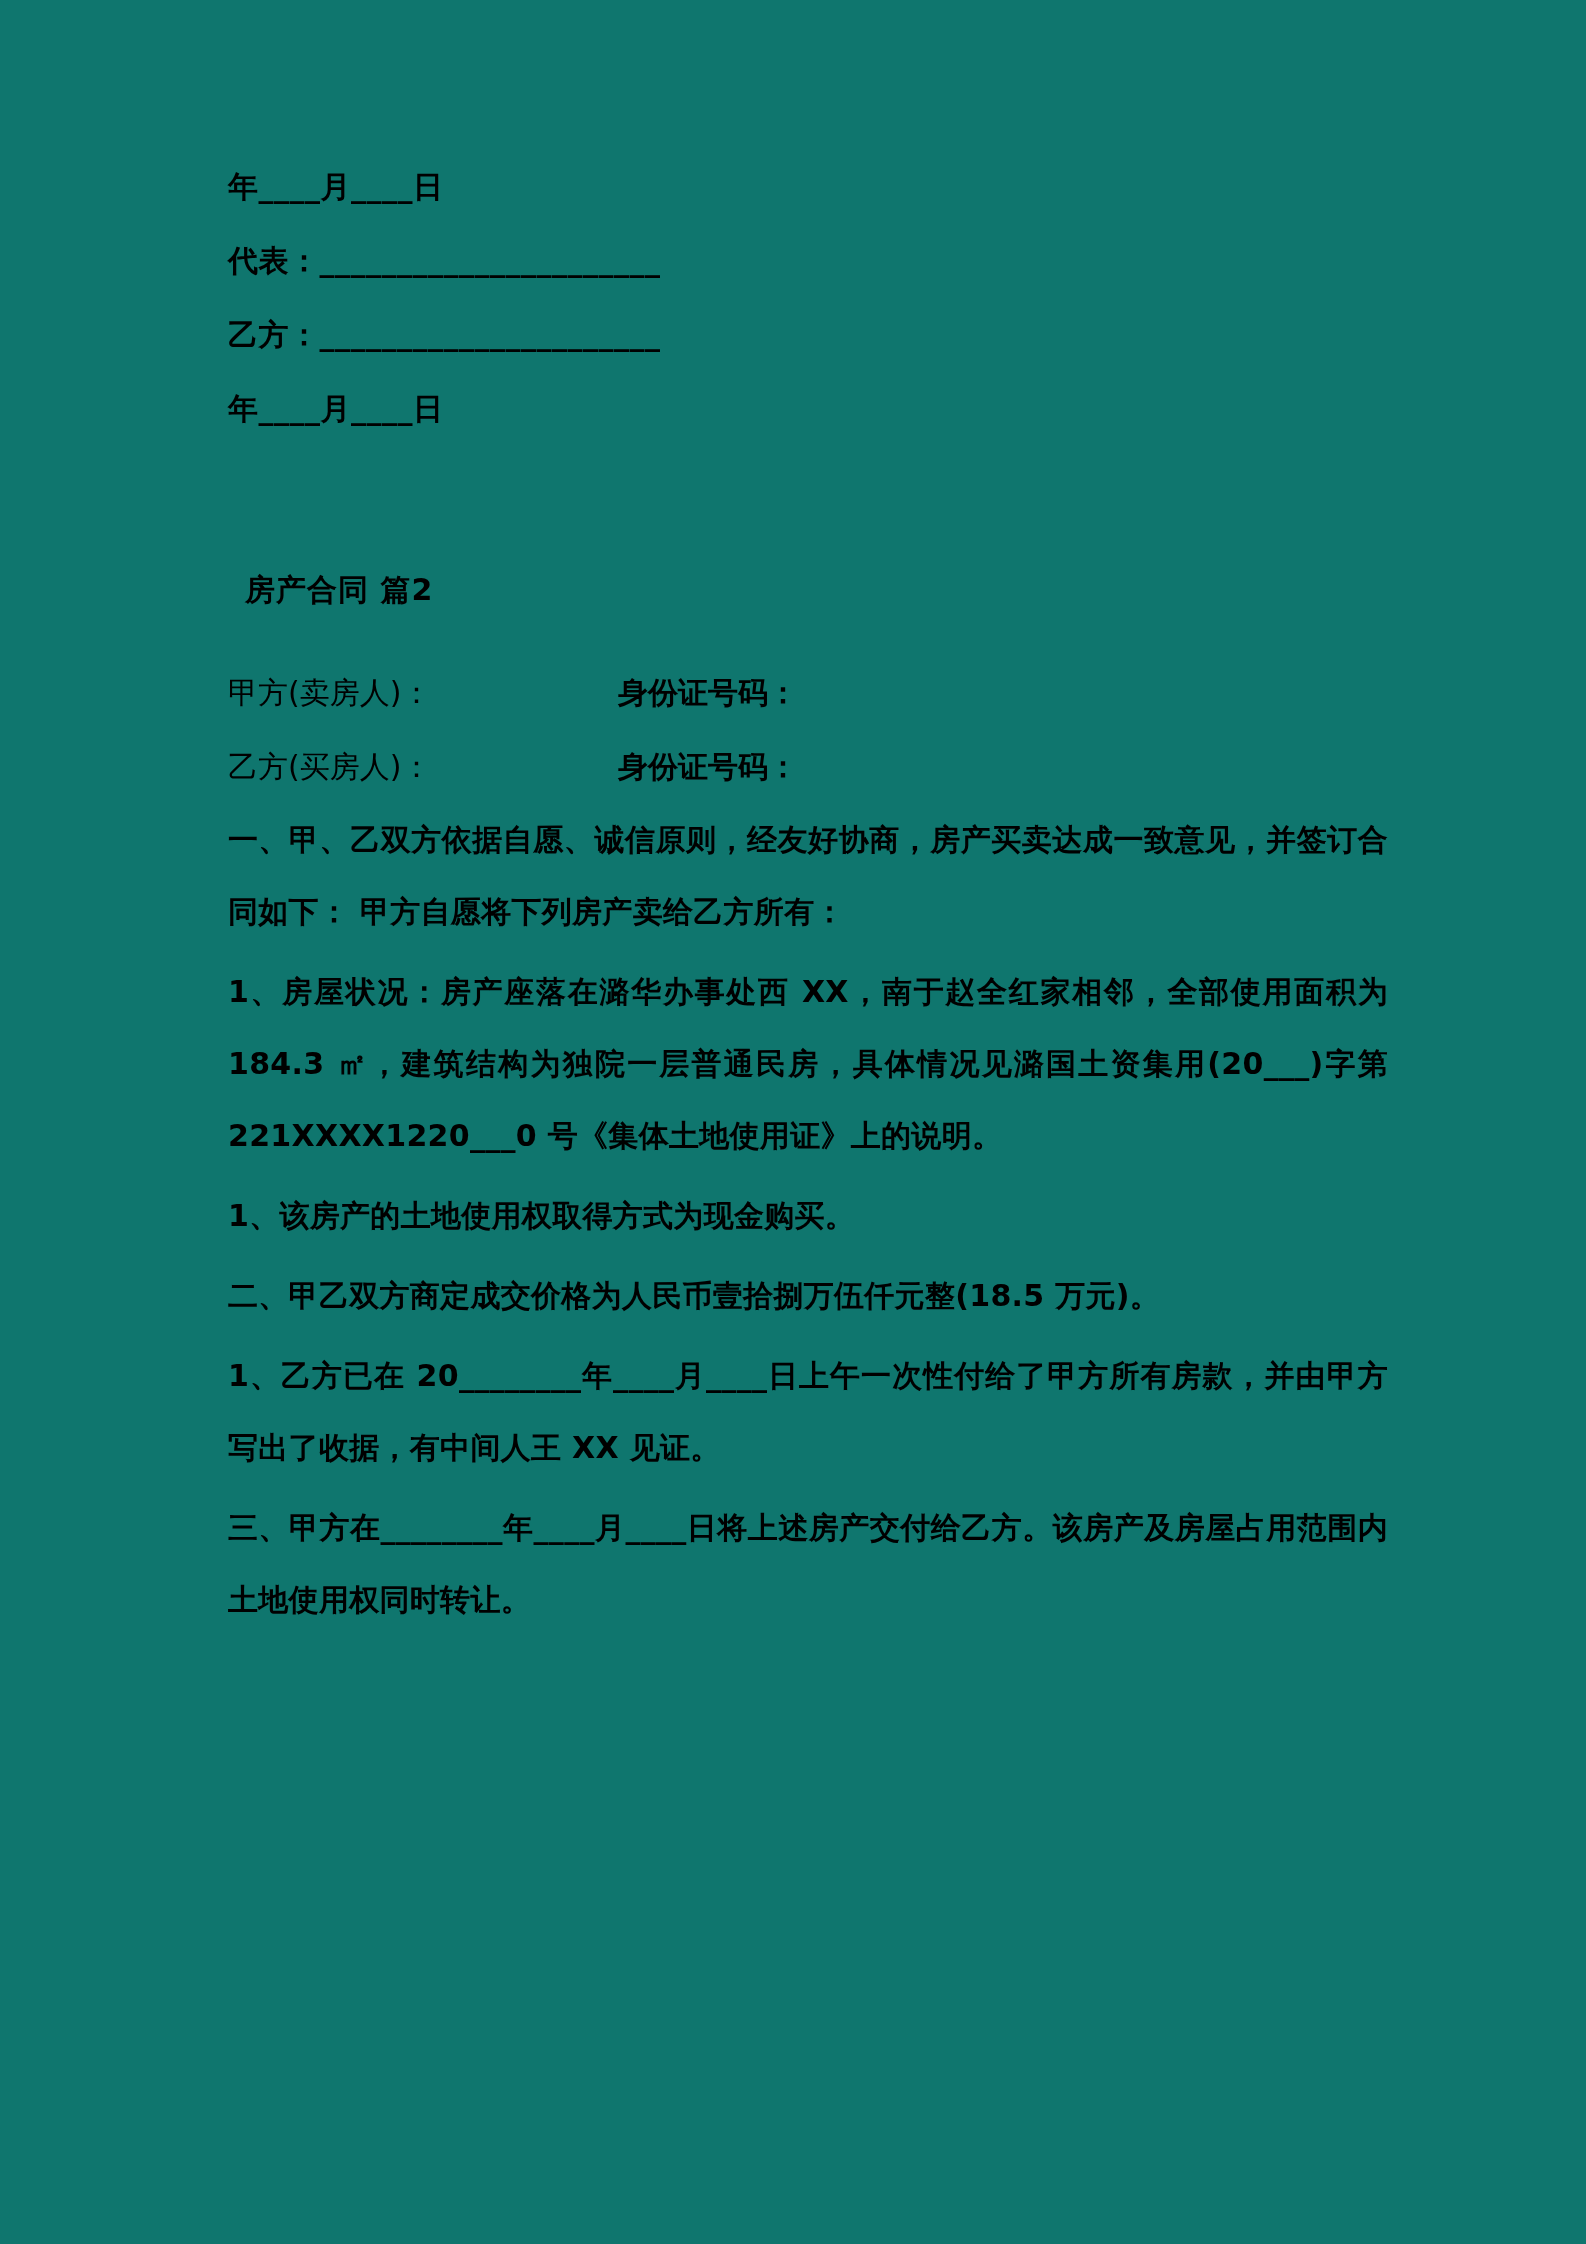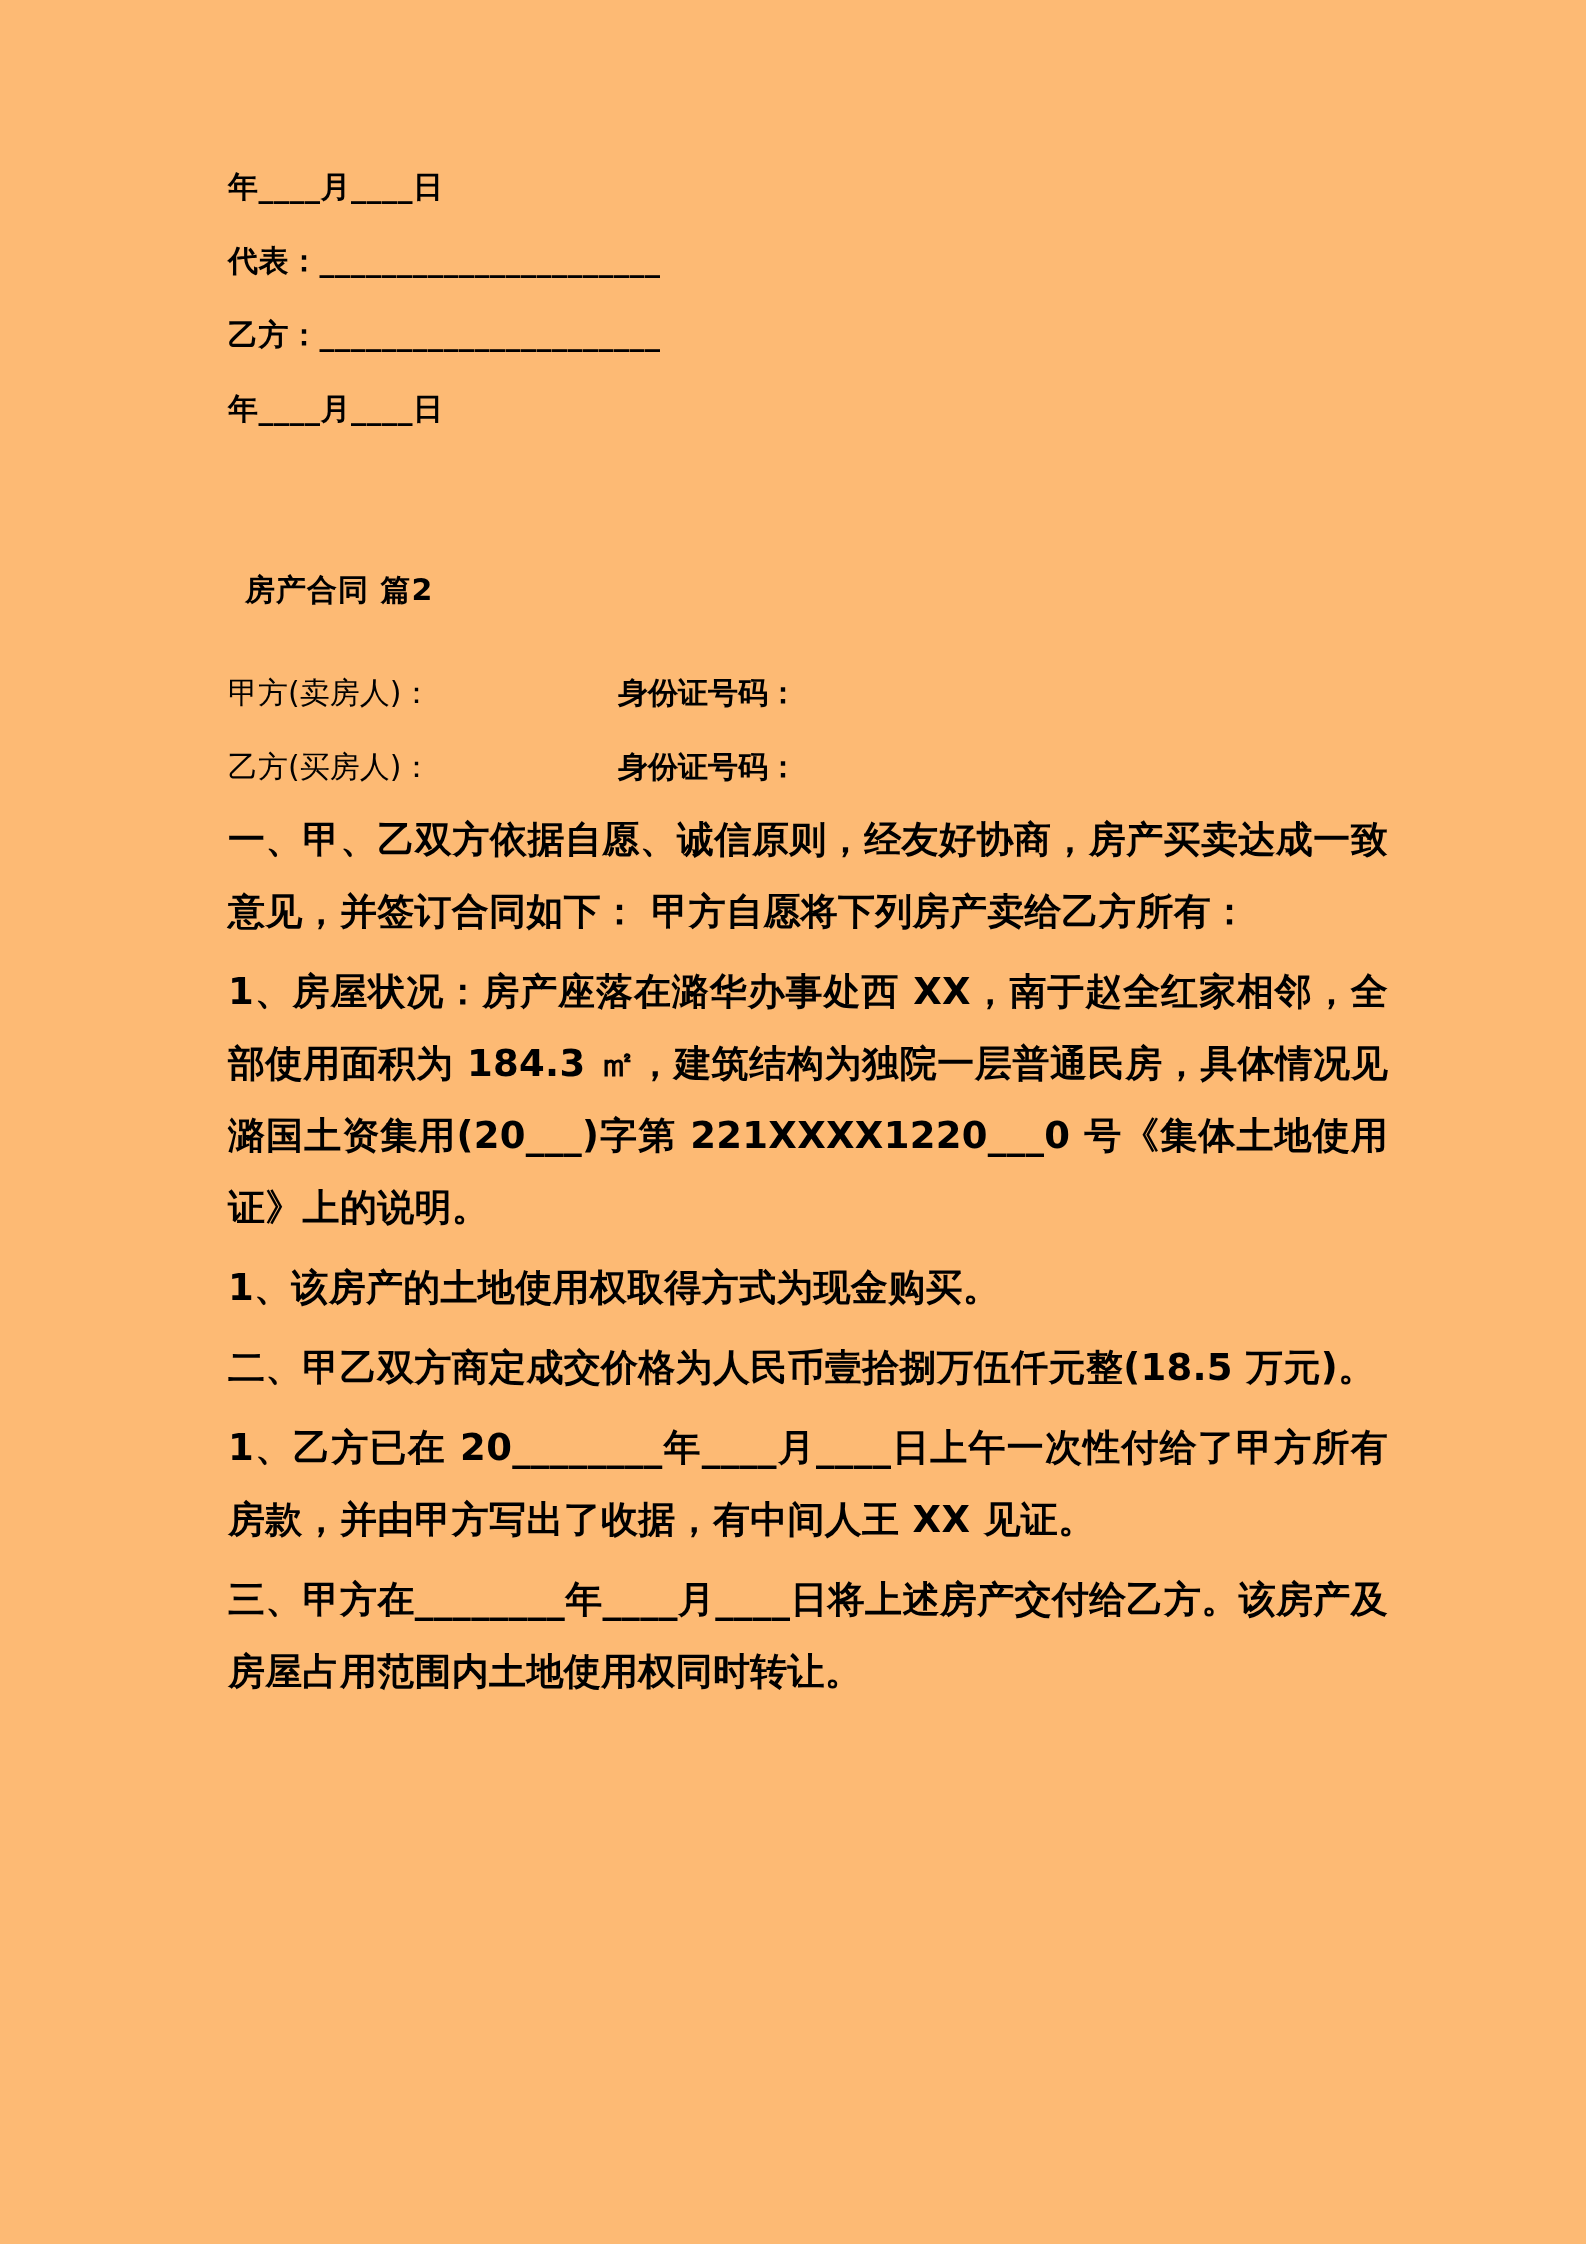--- a/index.html
+++ b/index.html
@@ -8,21 +8,21 @@
     background: #ffffff;
   }
   body {
     font-family: "DejaVu Sans", "Liberation Sans", sans-serif;
     color: #000000;
   }
   .page {
     width: 1586px;
     height: 2244px;
     position: relative;
-    background: #fdba74;
+    background: #0f766e;
     box-sizing: border-box;
     padding: 150px 200px 0 228px;
     overflow: hidden;
   }
   .doc {
     width: 1160px;
   }
   .sig-line {
     font-size: 30px;
     line-height: 74px;
@@ -47,21 +47,21 @@
   .party-label {
     width: 390px;
     flex: 0 0 390px;
     font-weight: normal;
   }
   .party-id {
     font-weight: bold;
     text-align: right;
   }
   .para {
-    font-size: 37px;
+    font-size: 30px;
     line-height: 72px;
     margin: 0 0 8px 0;
     text-align: justify;
     letter-spacing: 0.3px;
     word-break: break-word;
   }
   .bold { font-weight: bold; }
 </style>
 </head>
 <body>

